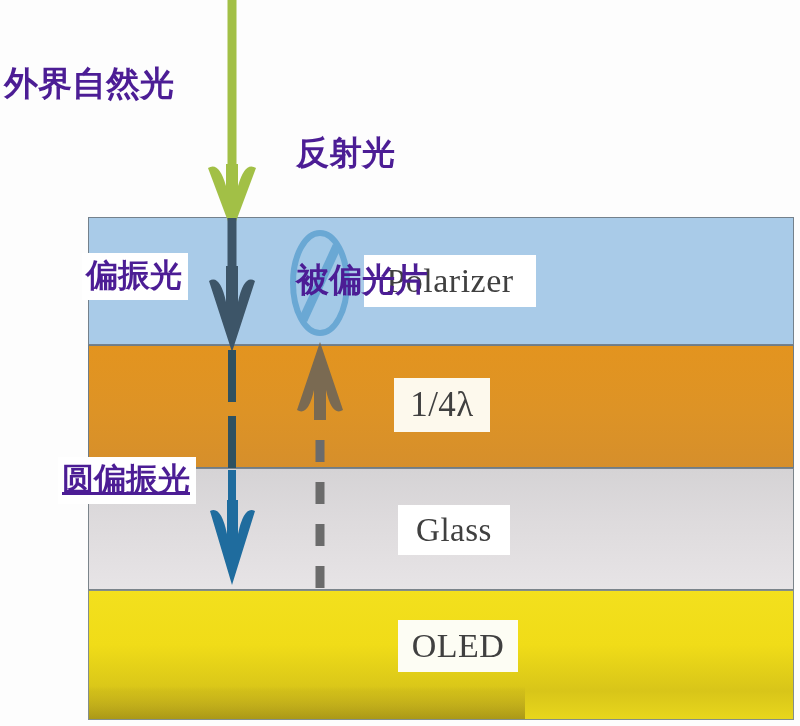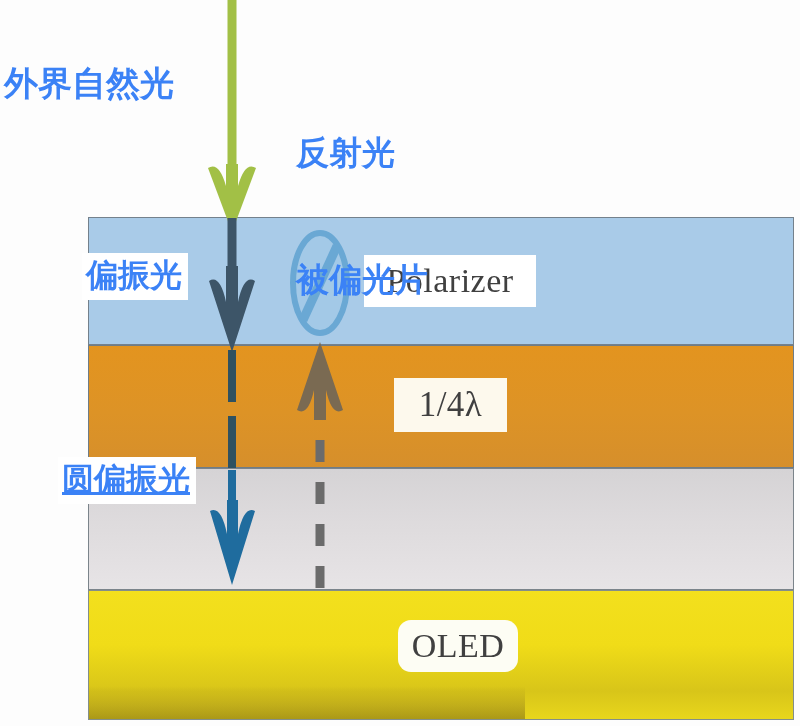--- a/index.html
+++ b/index.html
@@ -71,41 +71,40 @@
     justify-content: center;
     letter-spacing: .5px;
   }
   .plate-polarizer {
     left: 364px; top: 255px;
     width: 172px; height: 52px;
     font-size: 34px;
   }
   .plate-quarter {
     left: 394px; top: 378px;
-    width: 113px; height: 54px;
+    width: 96px; height: 54px;
     font-size: 35px;
     background: #fdf9ed;
   }
   .plate-glass {
     left: 398px; top: 505px;
     width: 112px; height: 50px;
     font-size: 33px;
   }
   .plate-oled {
     left: 398px; top: 620px;
     width: 120px; height: 52px;
     font-size: 34px;
     background: #fdfdf4;
-    border-radius: 13px;
   }
 
   
   .cn {
     position: absolute;
-    color: #3b82f6;
+    color: #4c1d95;
     font-family: "DejaVu Sans", "Liberation Sans", sans-serif;
     font-weight: 700;
     line-height: 1.28;
     white-space: pre;
   }
   .cn-natural {
     left: 4px; top: 62px;
     font-size: 34px;
   }
   .cn-reflect {
@@ -173,20 +172,21 @@
     </g>
 
     <g>
       <ellipse cx="320" cy="283" rx="27" ry="50" fill="#9ec9e6" fill-opacity="0.55" stroke="#6aa8d4" stroke-width="6"></ellipse>
       <line x1="303" y1="320" x2="337" y2="246" stroke="#6aa8d4" stroke-width="9"></line>
     </g>
   </svg>
 
   <div class="plate plate-polarizer">Polarizer</div>
   <div class="plate plate-quarter">1/4λ</div>
+  <div class="plate plate-glass">Glass</div>
   <div class="plate plate-oled">OLED</div>
 
   <div class="cn cn-natural">外界自然光</div>
 
   <div class="cn cn-reflect">
     <div>反射光</div>
     <div>被偏光片</div>
   </div>
 
   <div class="cn cn-linear">偏振光</div>

